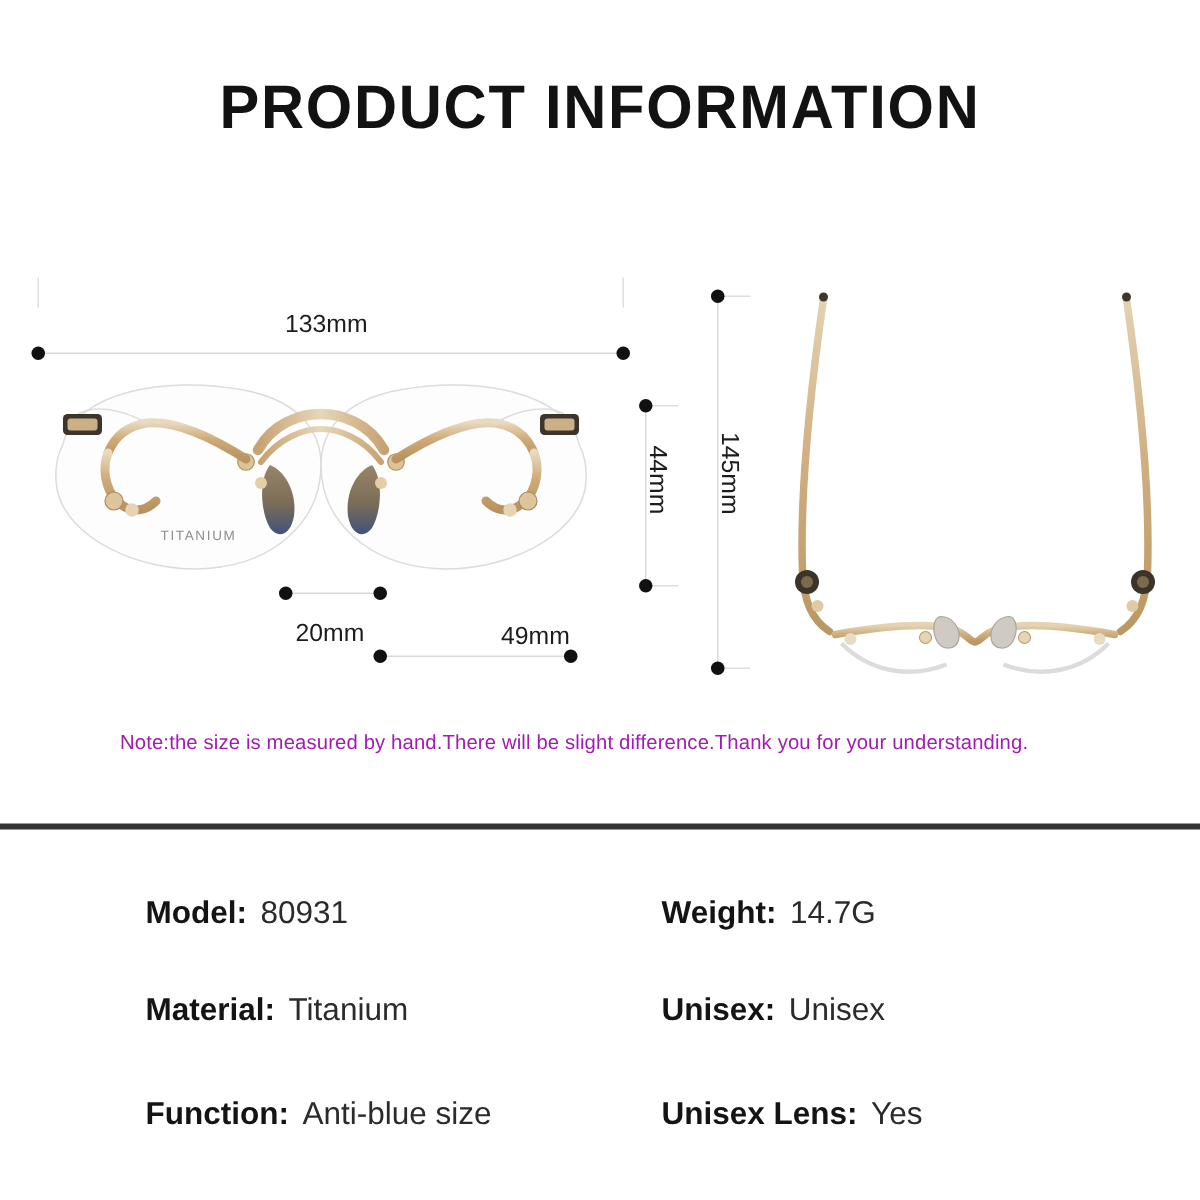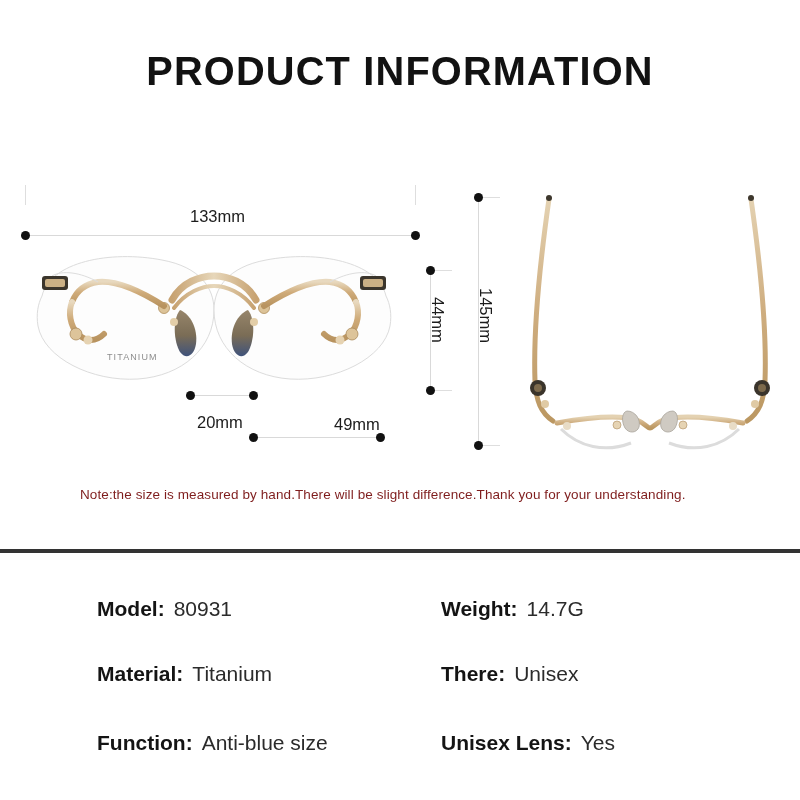--- a/index.html
+++ b/index.html
@@ -40,21 +40,21 @@
     font-family:"Liberation Sans", sans-serif; white-space:nowrap;
   }
   .dim-label.vert { transform-origin:0 0; transform:rotate(90deg); }
 
   
   .art { position:absolute; }
 
   
   .note {
     position:absolute; top:487px; left:80px; width:660px;
-    font-size:13.5px; color:#7f1d1d; letter-spacing:0.1px;
+    font-size:13.5px; color:#a21caf; letter-spacing:0.1px;
   }
 
   
   .divider {
     position:absolute; top:549px; left:0; width:800px; height:4px;
     background:#333333;
   }
 
   
   .specs { position:absolute; top:580px; left:0; width:752px; height:200px; }
@@ -221,21 +221,21 @@
     <div class="spec-row col-l r3">
       <span class="spec-label">Function:</span>
       <span class="spec-value">Anti-blue size</span>
     </div>
 
     <div class="spec-row col-r r1">
       <span class="spec-label">Weight:</span>
       <span class="spec-value">14.7G</span>
     </div>
     <div class="spec-row col-r r2">
-      <span class="spec-label">There:</span>
+      <span class="spec-label">Unisex:</span>
       <span class="spec-value">Unisex</span>
     </div>
     <div class="spec-row col-r r3">
       <span class="spec-label">Unisex Lens:</span>
       <span class="spec-value">Yes</span>
     </div>
   </div>
 
 </div>
 

